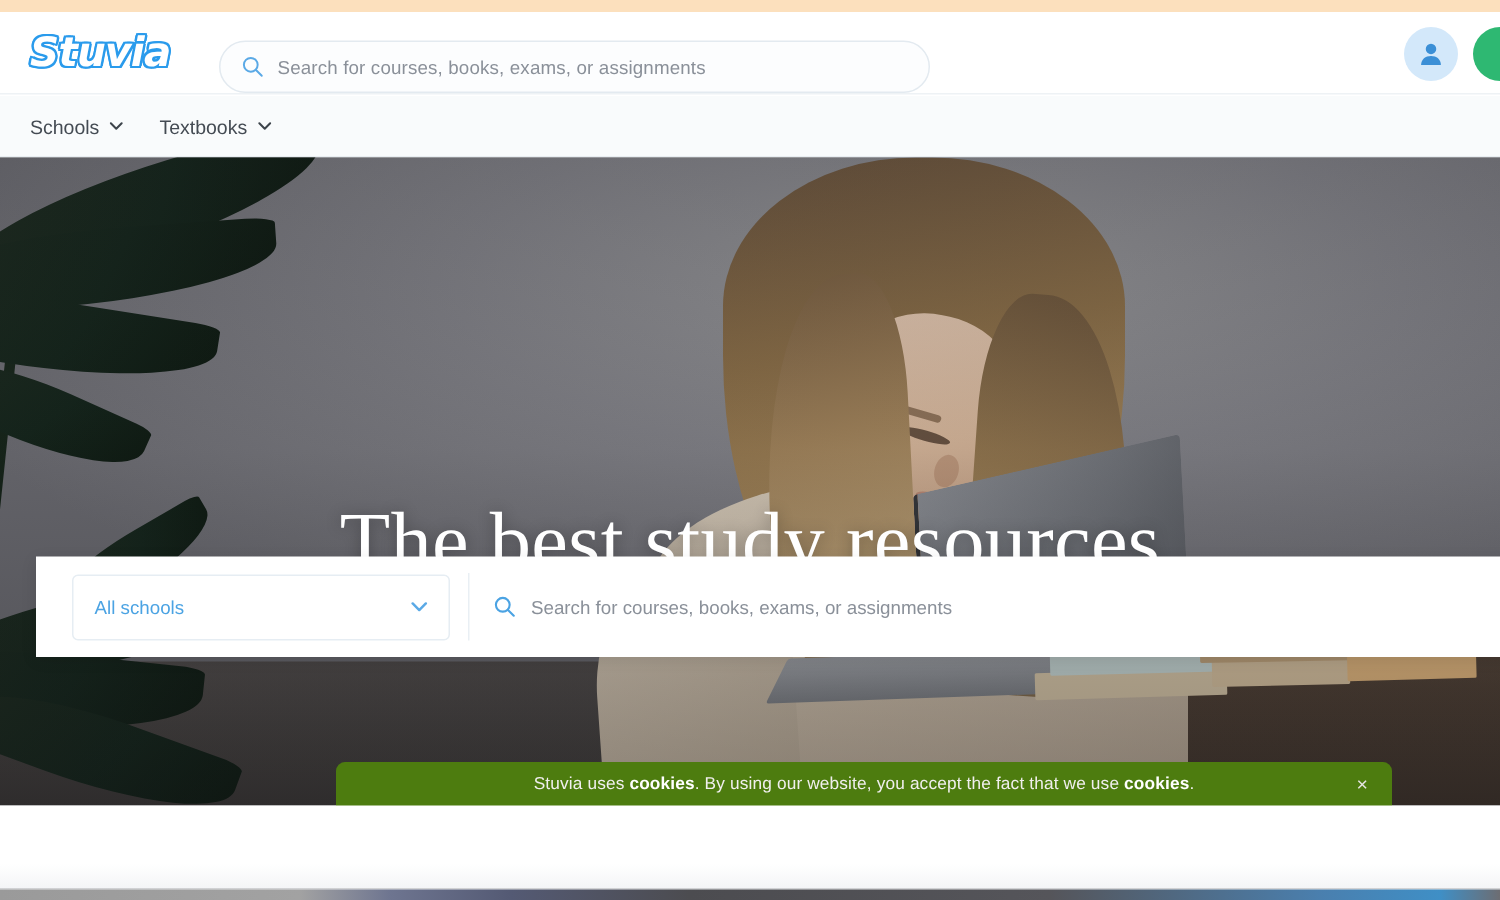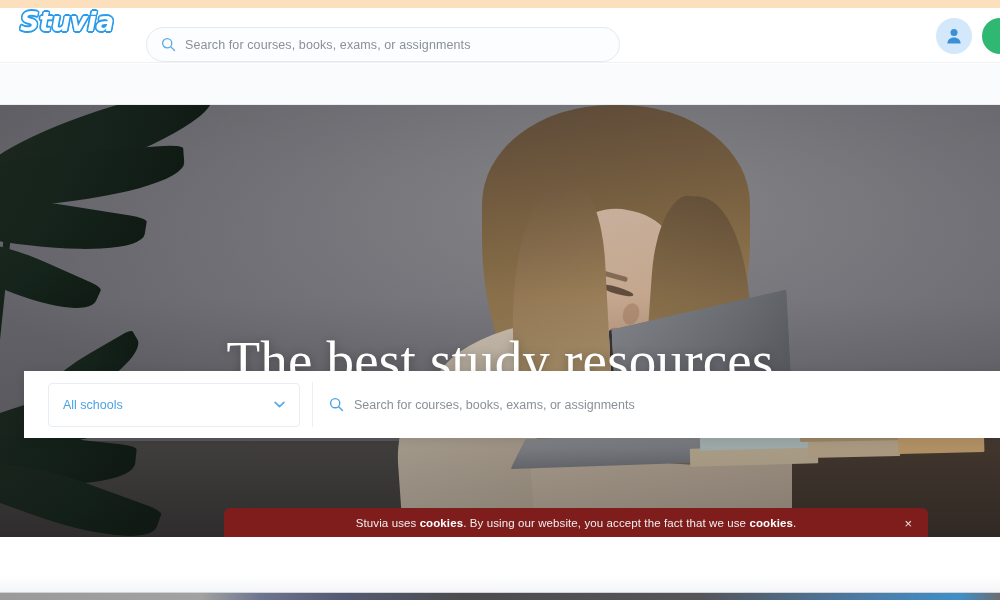--- a/index.html
+++ b/index.html
@@ -13,21 +13,21 @@
   
   .top-strip {
     position:absolute; top:0; left:0; width:1000px; height:8px;
     background:#fce0bd;
   }
 
   
   .header {
     position:absolute; top:8px; left:0; width:1000px; height:55px;
     background:#ffffff;
-    display:flex; 
+    display:flex; align-items:center;
     border-bottom:1px solid #eef2f5;
   }
   .logo {
     margin-left:20px;
     font-family:"DejaVu Sans", sans-serif;
     font-size:27px; font-weight:bold; font-style:italic;
     letter-spacing:-0.5px;
     color:#ffffff;
     -webkit-text-stroke:2.2px #2a9bec;
     paint-order:stroke fill;
@@ -236,21 +236,21 @@
     background:#fff;
   }
   .school-select .lbl { font-size:12.5px; color:#4ba3e3; }
   .panel-divider { width:1px; height:45px; background:#e9eff4; margin:0 16px 0 12px; }
   .panel-search { display:flex; align-items:center; gap:10px; flex:1; }
   .panel-search .ph { font-size:12.5px; color:#8a9099; }
 
   
   .cookie {
     position:absolute; left:224px; top:508px; width:704px; height:30px;
-    background:#7f1d1d;
+    background:#4d7c0f;
     border-radius:6px 6px 0 0;
     display:flex; align-items:center; justify-content:center;
     padding:0 16px;
   }
   .cookie-text { font-size:11.5px; color:#f0efee; letter-spacing:.1px; }
   .cookie-text b { font-weight:bold; color:#ffffff; }
   .cookie-close {
     position:absolute; right:16px; top:50%; transform:translateY(-50%);
     font-size:13px; color:#e6e5e3; line-height:1;
   }
@@ -295,20 +295,32 @@
         <svg width="20" height="20" viewBox="0 0 20 20">
           <circle cx="10" cy="6.6" r="3.5" fill="#3b8fd6"></circle>
           <path d="M3.4 17.4c0-3.8 2.9-6 6.6-6s6.6 2.2 6.6 6z" fill="#3b8fd6"></path>
         </svg>
       </div>
       <div class="green-btn"></div>
     </div>
   </div>
 
   <div class="navbar">
+    <div class="nav-item">
+      <span>Schools</span>
+      <svg class="chev" viewBox="0 0 10 6">
+        <polyline points="1,1 5,5 9,1" fill="none" stroke="#3d444b" stroke-width="1.5" stroke-linecap="round" stroke-linejoin="round"></polyline>
+      </svg>
+    </div>
+    <div class="nav-item">
+      <span>Textbooks</span>
+      <svg class="chev" viewBox="0 0 10 6">
+        <polyline points="1,1 5,5 9,1" fill="none" stroke="#3d444b" stroke-width="1.5" stroke-linecap="round" stroke-linejoin="round"></polyline>
+      </svg>
+    </div>
   </div>
 
   <div class="hero">
     <div class="hero-photo">
       <div class="wall"></div>
       <div class="desk2"></div>
       <div class="desk"></div>
 
       <div class="person-hair-back"></div>
       <div class="person-body"></div>

